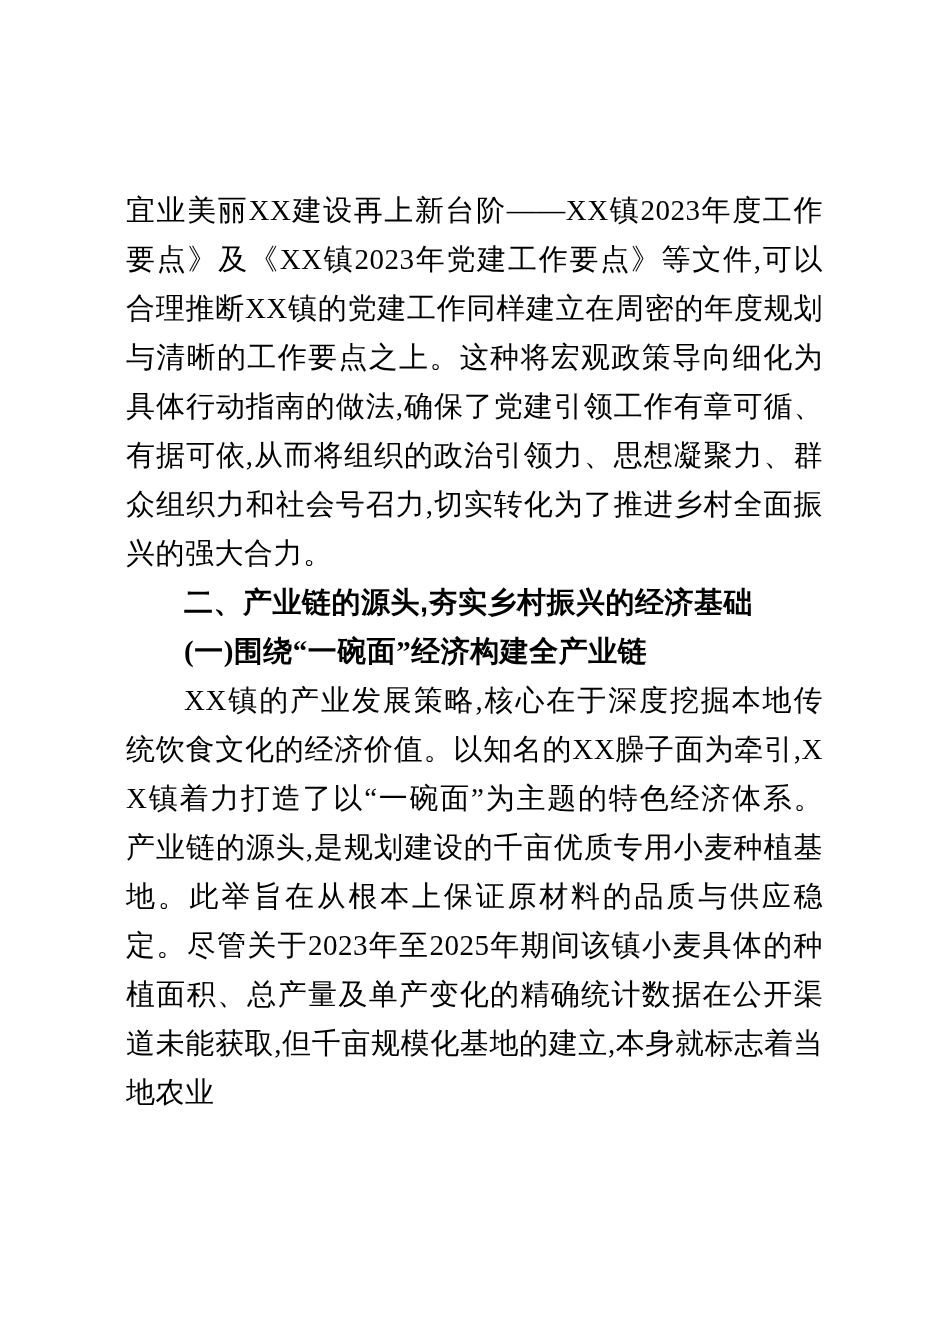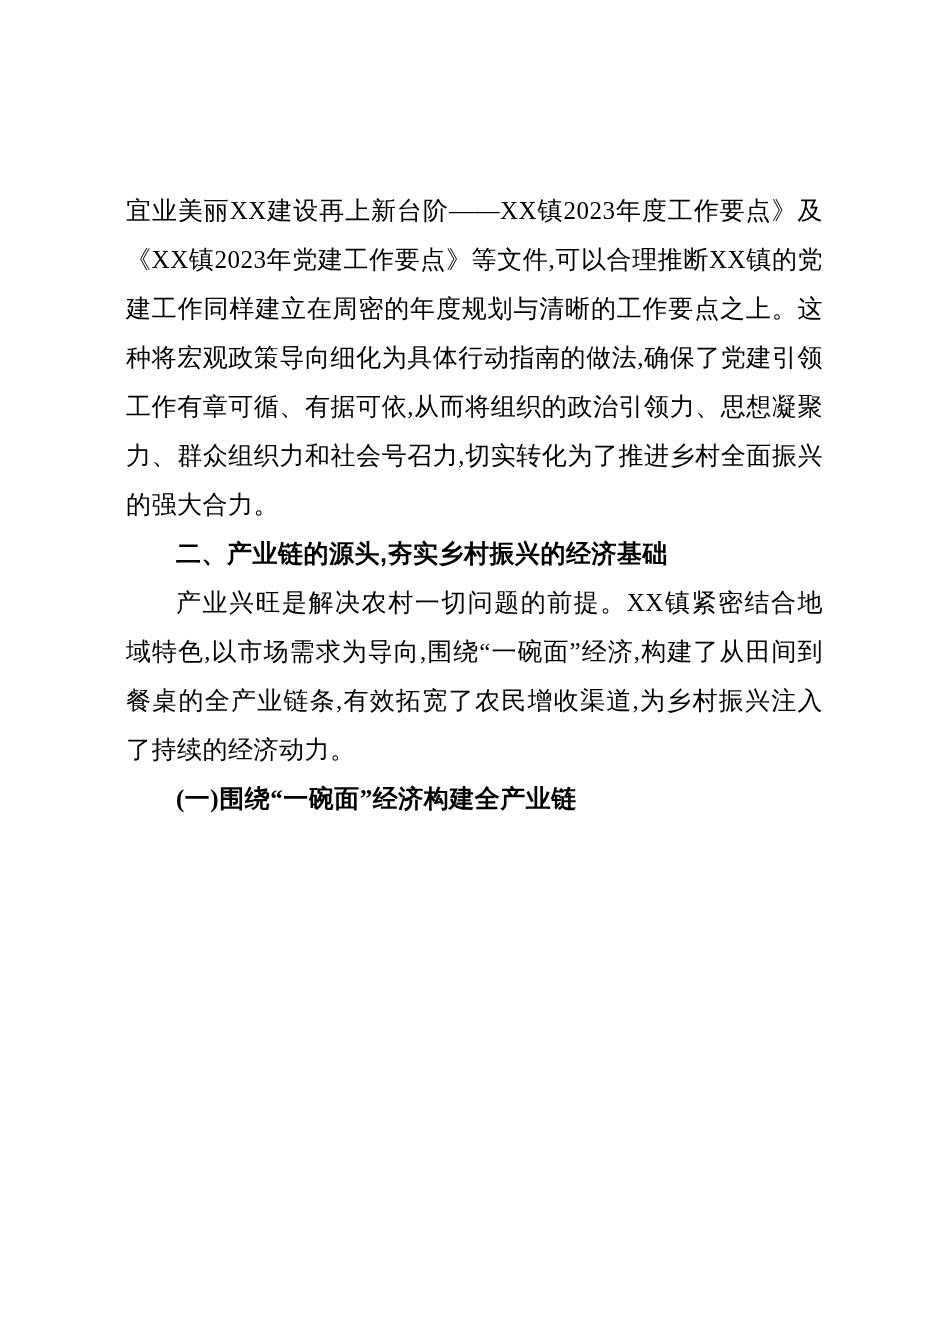--- a/index.html
+++ b/index.html
@@ -14,21 +14,21 @@
     margin: 0 auto;
     background: #ffffff;
     box-sizing: border-box;
     padding: 186px 127px 0 126px;
     overflow: hidden;
     font-family: "Liberation Serif", "DejaVu Serif", serif;
     color: #000000;
   }
   .doc p {
     margin: 0;
-    font-size: 25px;
+    font-size: 29px;
     line-height: 49px;
     text-align: justify;
     text-justify: inter-ideograph;
     text-align-last: left;
     letter-spacing: 0.5px;
     word-break: break-all;
   }
   .doc p.indent {
     text-indent: 2em;
   }
@@ -40,16 +40,16 @@
     font-weight: bold;
   }
 </style>
 </head>
 <body>
 
 <div class="page">
   <div class="doc">
     <p class="body">宜业美丽XX建设再上新台阶——XX镇2023年度工作要点》及《XX镇2023年党建工作要点》等文件,可以合理推断XX镇的党建工作同样建立在周密的年度规划与清晰的工作要点之上。这种将宏观政策导向细化为具体行动指南的做法,确保了党建引领工作有章可循、有据可依,从而将组织的政治引领力、思想凝聚力、群众组织力和社会号召力,切实转化为了推进乡村全面振兴的强大合力。</p>
     <p class="heading indent">二、产业链的源头,夯实乡村振兴的经济基础</p>
-    <p class="body indent">产业兴旺是解决农村一切问题的前提。XX镇紧密结合地域特色,以市场需求为导向,围绕“一碗面”经济,构建了从田间到餐桌的全产业链条,有效拓宽了农民增收渠道,为乡村振兴注入了持续的经济动力。</p>
     <p class="subheading indent">(一)围绕“一碗面”经济构建全产业链</p>
+    <p class="body indent">XX镇的产业发展策略,核心在于深度挖掘本地传统饮食文化的经济价值。以知名的XX臊子面为牵引,XX镇着力打造了以“一碗面”为主题的特色经济体系。产业链的源头,是规划建设的千亩优质专用小麦种植基地。此举旨在从根本上保证原材料的品质与供应稳定。尽管关于2023年至2025年期间该镇小麦具体的种植面积、总产量及单产变化的精确统计数据在公开渠道未能获取,但千亩规模化基地的建立,本身就标志着当地农业</p>
   </div>
 </div>
 
 </body></html>

